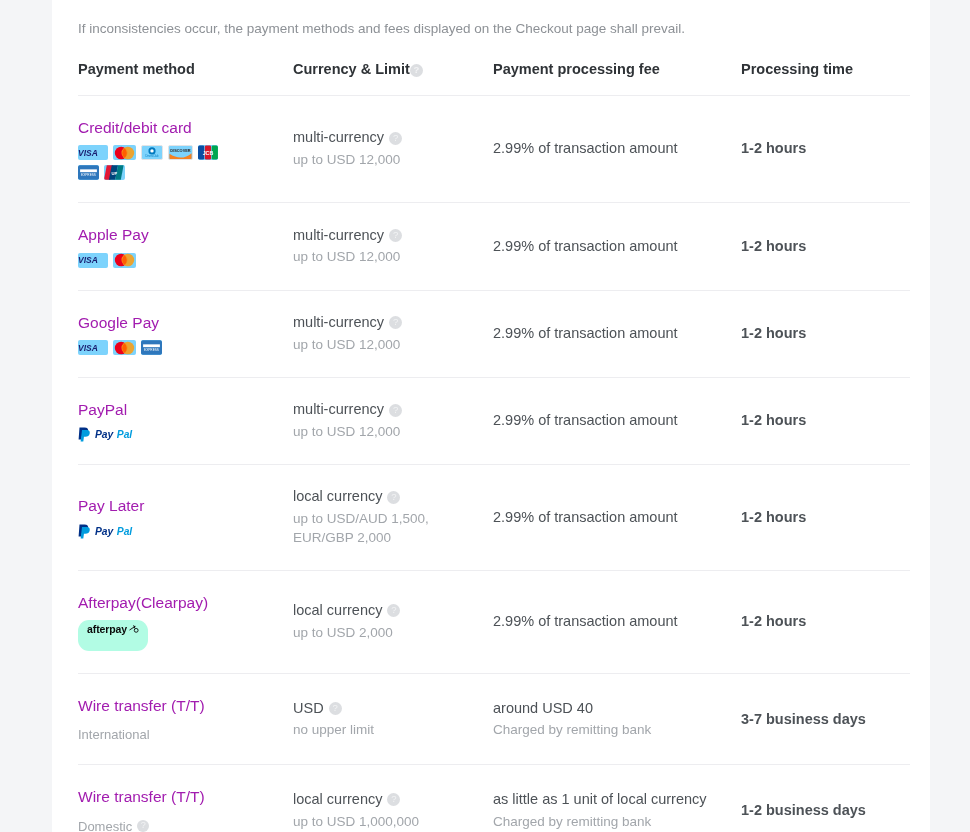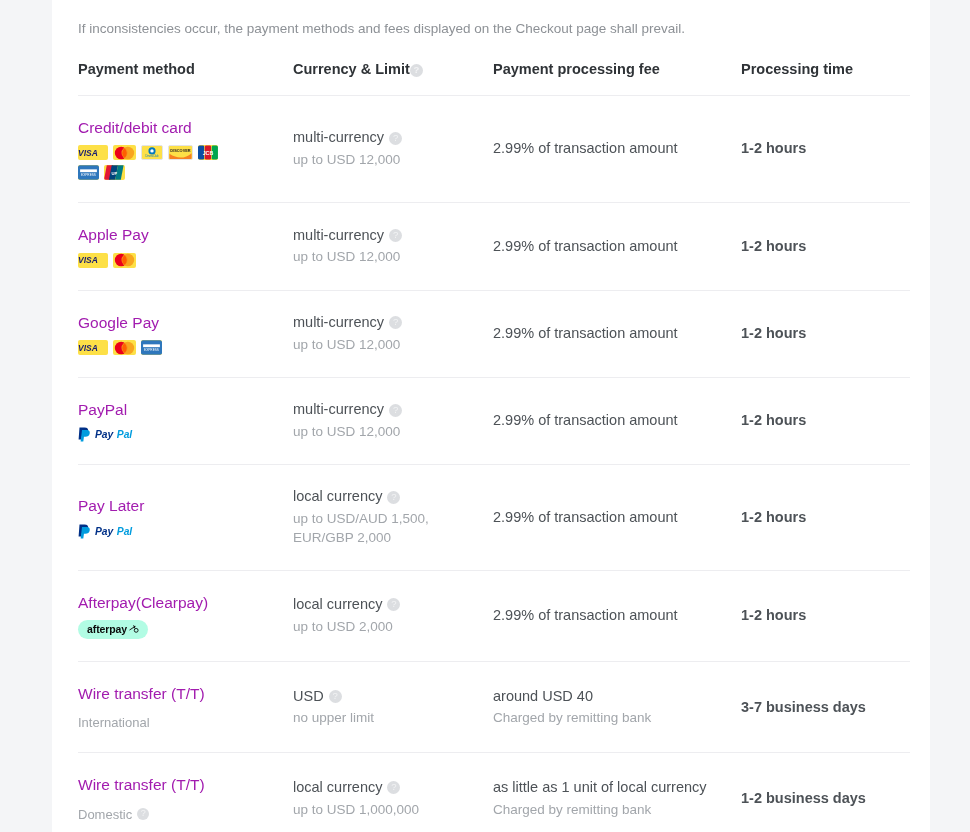--- a/index.html
+++ b/index.html
@@ -129,34 +129,34 @@
 
   
   .blogo {
     height: 15px;
     border-radius: 2px;
     display: inline-flex;
     align-items: center;
     justify-content: center;
     overflow: hidden;
     flex: 0 0 auto;
-    background: #fde047;
+    background: #7dd3fc;
   }
   .blogo svg { display: block; }
 
   .pp-logo { display: inline-flex; align-items: center; gap: 4px; text-align: center; }
   .pp-logo svg { display: block; }
 
   .afterpay-badge {
     display: inline-flex;
     align-items: center;
     gap: 2px;
     background: #b2fce4;
     border-radius: 11px;
-    padding: 3px 9px 4px 9px;
+    padding: 3px 9px 16px 9px;
     font-size: 10.5px;
     color: #0a0a0a;
     font-weight: bold;
     letter-spacing: -0.1px;
   }
 </style>
 </head>
 <body>
 
 <div class="page-card">

